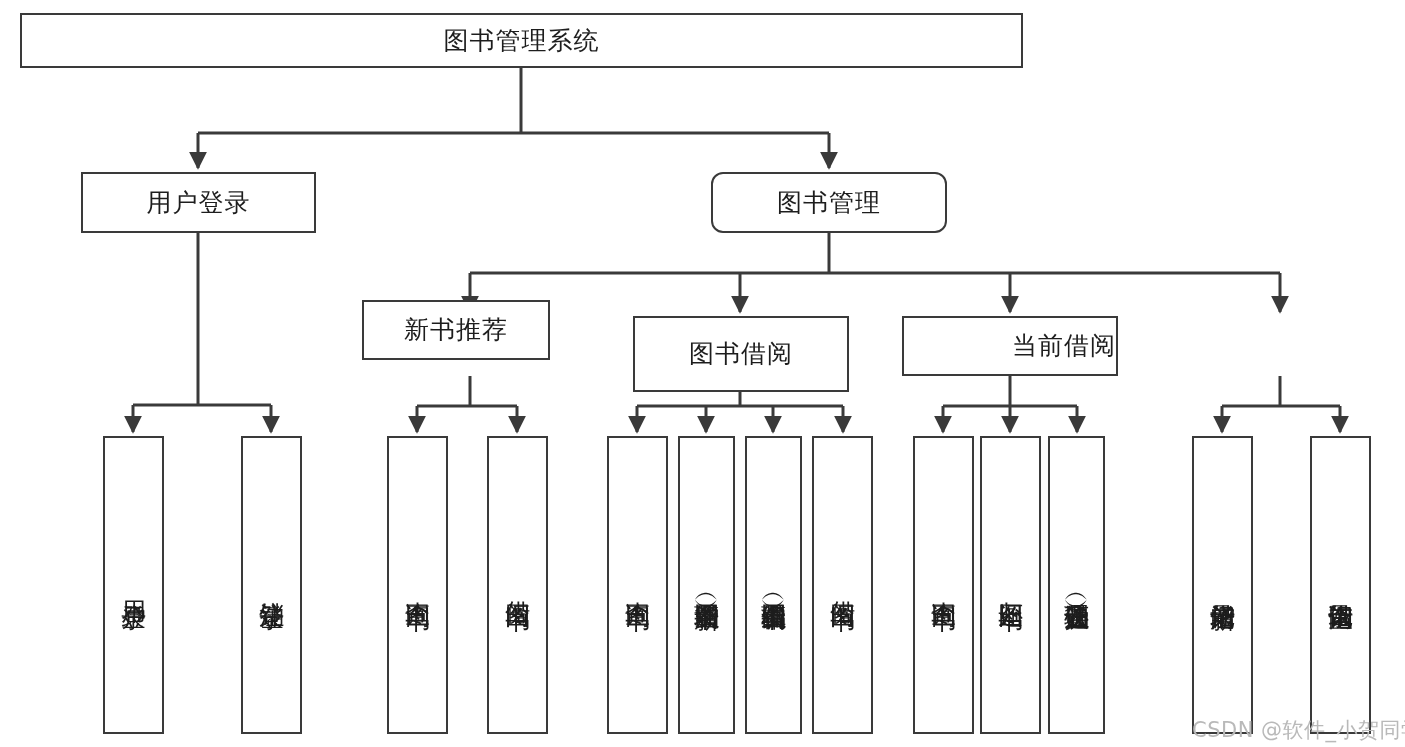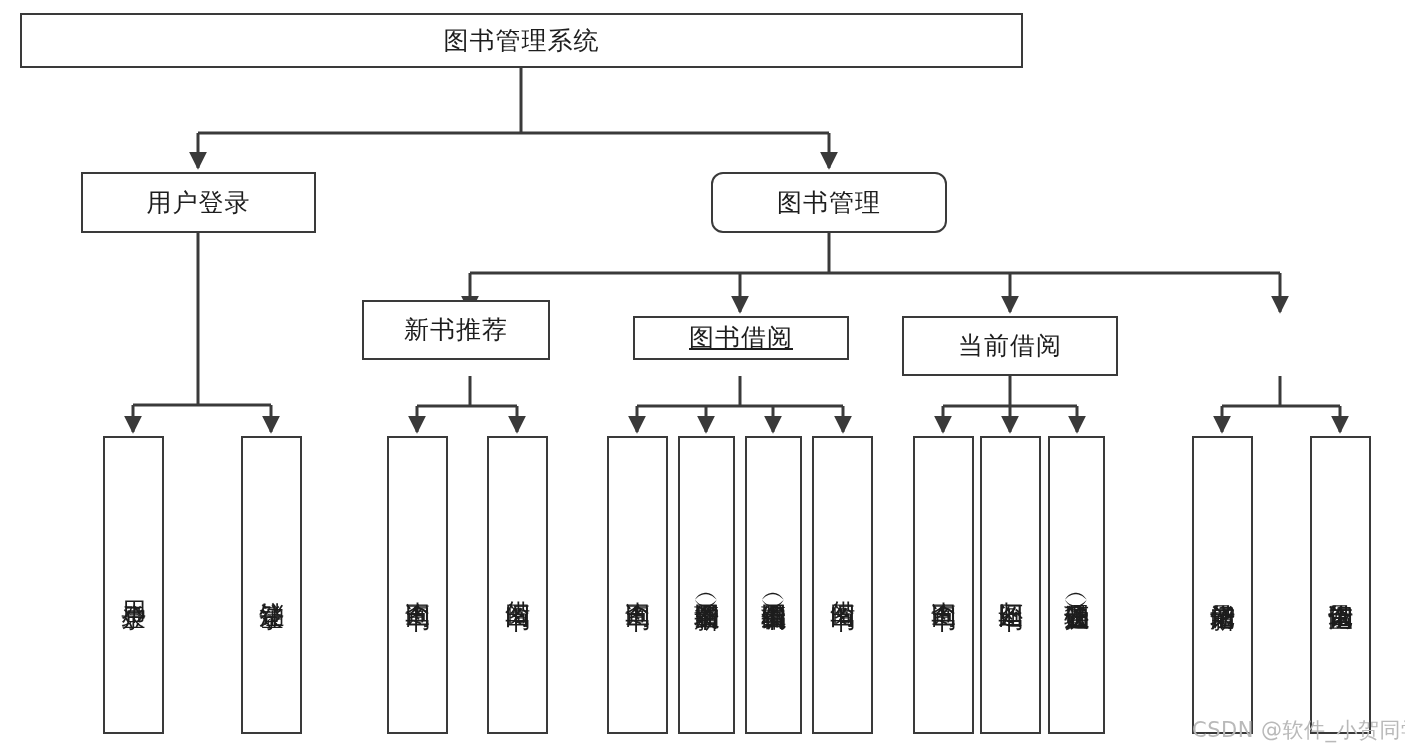--- a/index.html
+++ b/index.html
@@ -131,25 +131,25 @@
   </div>
 
   <div class="node horiz" style="left:711px; top:172px; width:236px; height:61px;border-radius:12px;">
     <span class="nodetext">图书管理</span>
   </div>
 
   <div class="node horiz" style="left:362px; top:300px; width:188px; height:60px;">
     <span class="nodetext">新书推荐</span>
   </div>
 
-  <div class="node horiz" style="left:633px; top:316px; width:216px; height:44px;text-decoration:underline;">
+  <div class="node horiz" style="left:633px; top:316px; width:216px; height:76px;">
     <span class="nodetext">图书借阅</span>
   </div>
 
-  <div class="node horiz" style="left:902px; top:316px; width:216px; height:60px;">
+  <div class="node horiz" style="left:902px; top:316px; width:216px; height:60px;justify-content:flex-end;">
     <span class="nodetext">当前借阅</span>
   </div>
 
 
   <div class="node vert" style="left:103px; top:436px; width:61px; height:298px;">
     <span class="nodetext">用户登录</span>
   </div>
 
   <div class="node vert" style="left:241px; top:436px; width:61px; height:298px;">
     <span class="nodetext">注销登录</span>

